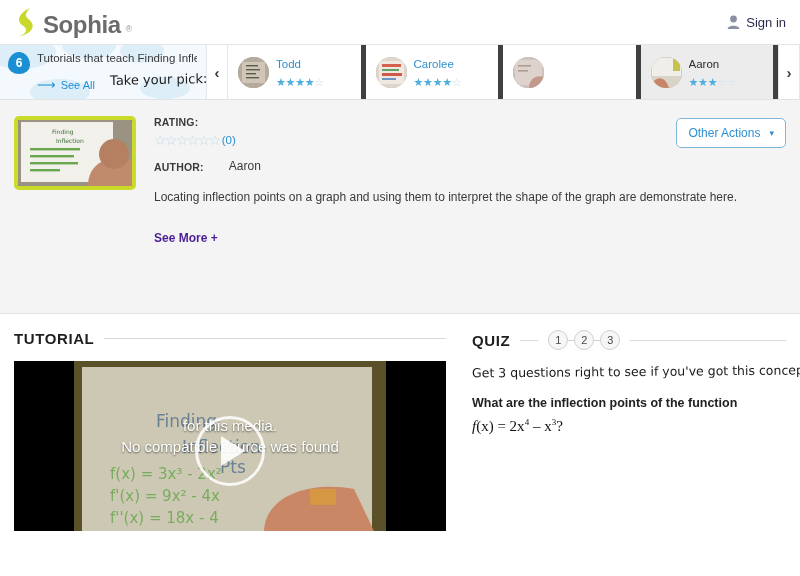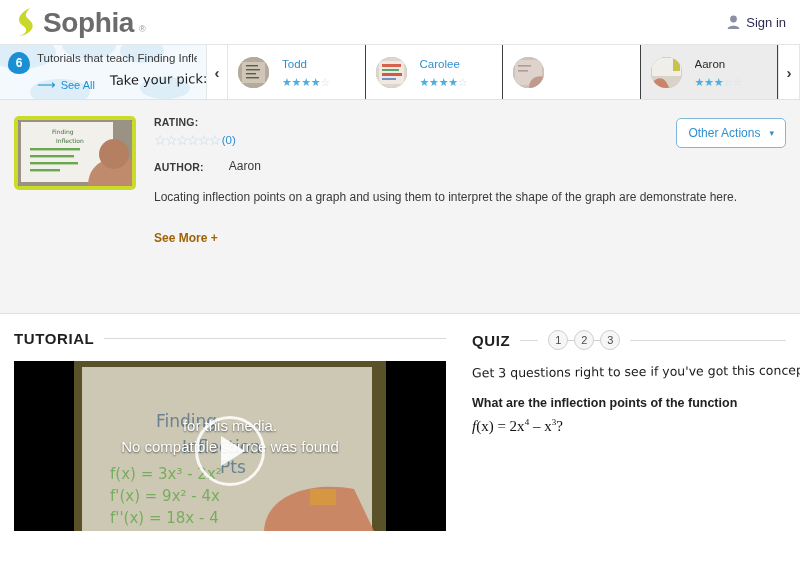--- a/index.html
+++ b/index.html
@@ -15,21 +15,21 @@
   .topnav {
     height: 44px; width: 100%;
     background: #ffffff;
     display: flex; align-items: center;
     padding: 0 14px;
     position: relative;
   }
   .brand { display: flex; align-items: flex-end; gap: 5px; }
   .brand-mark { width: 24px; height: 30px; display: block; }
   .brand-name {
-    font-size: 28px; font-weight: bold; color: #6b6b6b;
+    font-size: 24px; font-weight: bold; color: #6b6b6b;
     letter-spacing: -0.4px; line-height: 1;
   }
   .brand-tm { font-size: 9px; color: #9a9a9a; padding-bottom: 3px; }
   .signin {
     margin-left: auto; display: flex; align-items: center; gap: 6px;
     color: #2b2b52; font-size: 13px; cursor: pointer;
   }
   .person-icon { width: 13px; height: 14px; display: block; }
 
   
@@ -82,23 +82,23 @@
   .car-arrow {
     width: 22px; flex: 0 0 22px;
     display: flex; align-items: center; justify-content: center;
     font-size: 15px; font-weight: bold; color: #3c3c3c;
     border-left: 1px solid #e6e6e6; border-right: 1px solid #e6e6e6;
     cursor: pointer; background:#fff;
   }
   .car-track { flex: 1 1 auto; display: flex; align-items: stretch; overflow: hidden; }
   .tut-card {
     flex: 1 1 0; min-width: 0;
-    display: flex; align-items: center; gap: 13px;
+    display: flex; align-items: center; gap: 7px;
     padding: 0 10px;
-    border-right: 1px solid #404040;
+    border-right: 5px solid #404040;
     cursor: pointer; background: #ffffff;
   }
   .tut-card.selected { background: #ececed; }
   .avatar {
     width: 31px; height: 31px; flex: 0 0 31px;
     border-radius: 50%; overflow: hidden;
     background: #b0a79c;
   }
   .avatar svg { display: block; }
   .tut-meta { min-width: 0; }
@@ -137,21 +137,21 @@
     letter-spacing: 0.2px;
   }
   .rating-row { display: flex; align-items: center; margin: 3px 0 10px 0; }
   .rate-stars { letter-spacing: -1.6px; }
   .rate-stars span { font-size: 14px; color: #bfd8e6; }
   .rate-count { font-size: 11.5px; color: #2f8fd0; margin-left: 2px; }
   .author-row { display: flex; gap: 25px; align-items: flex-end; margin-bottom: 11px; }
   .author-name { font-size: 12px; color: #3a3a3a; }
   .desc-text { font-size: 12px; color: #3a3a3a; line-height: 16px; margin-top: 16px; }
   .seemore {
-    font-size: 12px; color: #a16207; font-weight: bold;
+    font-size: 12px; color: #4c1d95; font-weight: bold;
     margin-top: 26px; display: inline-block; cursor: pointer;
   }
   .other-actions {
     position: absolute; right: 0; top: 2px;
     border: 1px solid #7fb7d8; border-radius: 5px;
     background: #fff; color: #2f8fd0;
     font-size: 12px; padding: 7px 11px;
     display: flex; align-items: center; gap: 9px;
     cursor: pointer;
   }

